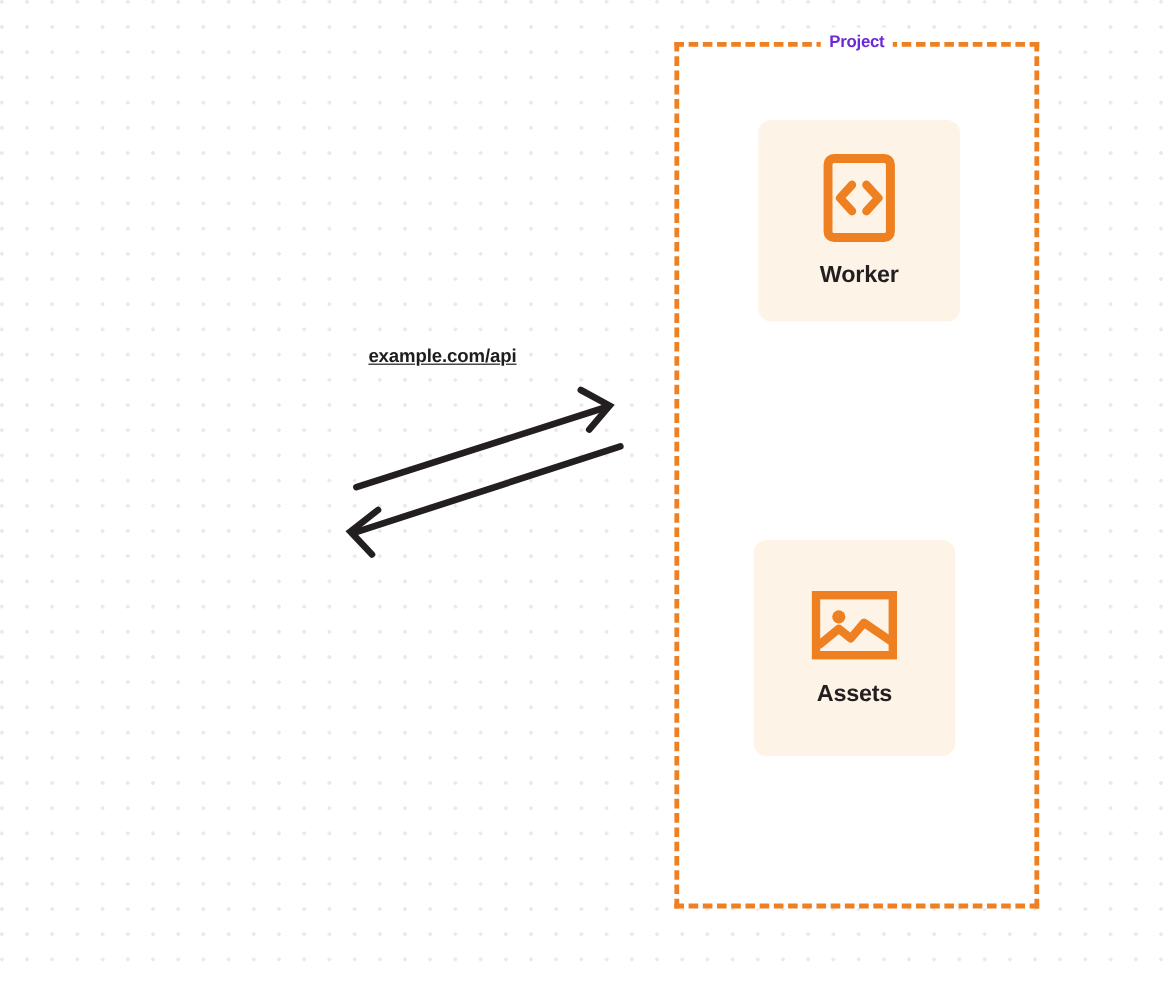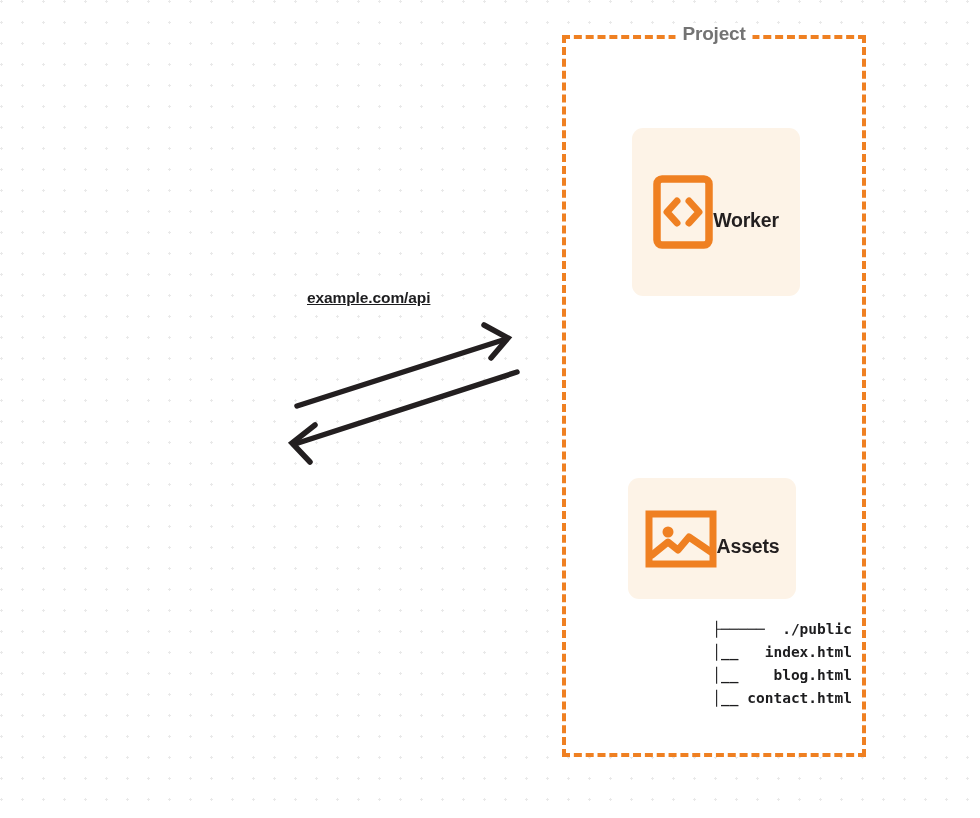--- a/index.html
+++ b/index.html
@@ -86,50 +86,49 @@
     border: 4px dashed #ef8022;
     box-sizing: border-box;
   }
   #project-title {
     position: absolute;
     left: 50%;
     top: -12px;
     transform: translateX(-50%);
     background: #ffffff;
     padding: 0 7px;
-    font-size: 19px;
-    font-weight: bold;
-    color: #737373;
+    font-size: 14px;
+    font-weight: bold;
+    color: #6d28d9;
     letter-spacing: -0.2px;
     white-space: nowrap;
     line-height: 22px;
   }
 
   
   .card {
     position: absolute;
     background: #fdf3e7;
     border-radius: 11px;
     display: flex;
-    flex-direction: row;
+    flex-direction: column;
     align-items: center;
-    margin-top: 28px;
   }
   #worker-card {
     left: 70px;
     top: 65px;
     width: 168px;
     height: 168px;
     justify-content: center;
   }
   #assets-card {
     left: 66px;
     top: 415px;
     width: 168px;
-    height: 121px;
+    height: 180px;
     justify-content: center;
   }
   .card .node-label {
     font-size: 19.5px;
     font-weight: bold;
     color: #231f20;
     letter-spacing: -0.2px;
     margin-top: 16px;
   }
   .card .card-icon {
@@ -196,21 +195,15 @@
       <span class="card-icon">
         <svg width="72" height="60" viewBox="0 0 72 60">
           <rect x="4" y="5" width="64" height="50" fill="none" stroke="#ef8022" stroke-width="7"></rect>
           <circle cx="23" cy="23" r="5.5" fill="#ef8022"></circle>
           <polyline points="7,46 23,33 33,41 44,28 66,43" fill="none" stroke="#ef8022" stroke-width="7" stroke-linejoin="round" stroke-linecap="round"></polyline>
         </svg>
       </span>
       <span class="node-label">Assets</span>
     </div>
 
-    <div id="file-tree">
-      <span class="tree-row">├─────  ./public</span>
-      <span class="tree-row">    │__   index.html</span>
-      <span class="tree-row">    │__    blog.html</span>
-      <span class="tree-row">    │__ contact.html</span>
-    </div>
 
   </div>
 </div>
 
 </body></html>

